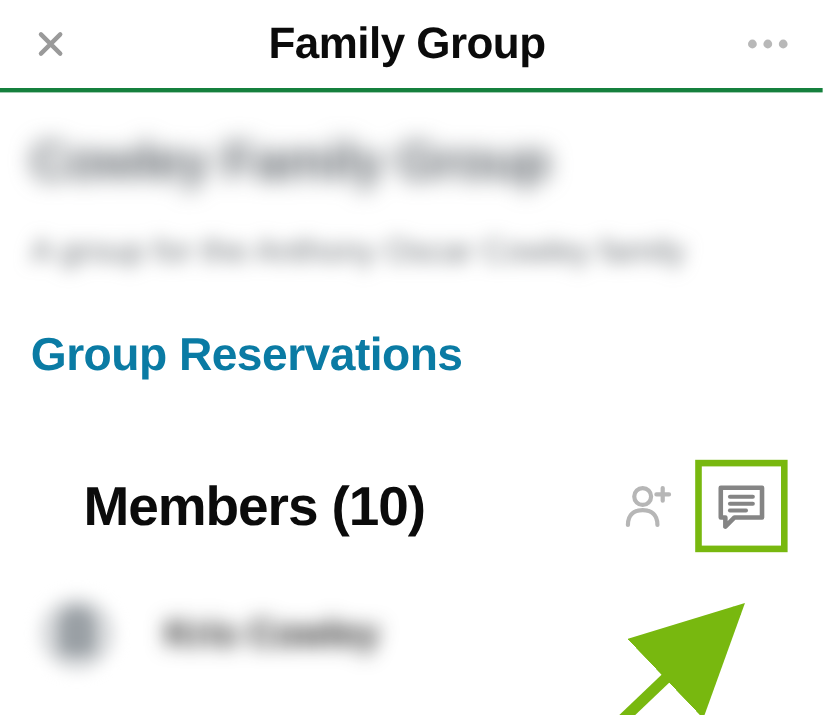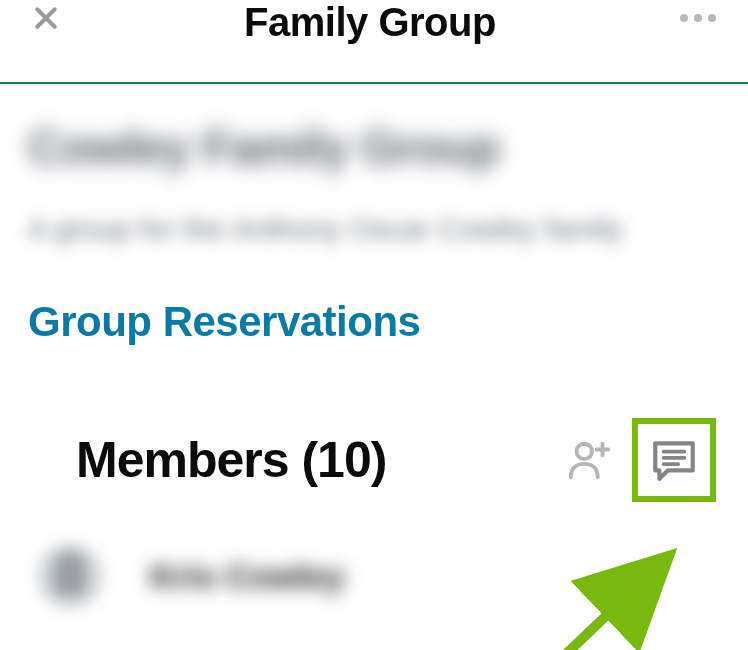--- a/index.html
+++ b/index.html
@@ -8,23 +8,24 @@
       height: 650px;
       font-family: -apple-system, BlinkMacSystemFont, "Segoe UI", Helvetica, Arial, sans-serif;
       background: #ffffff;
       color: #1a1a1a;
       overflow: hidden;
       position: relative;
     }
     .header {
       height: 84px;
       display: flex;
+      align-items: center;
       justify-content: space-between;
       padding: 0 28px;
-      border-bottom: 2px solid #15803d;
+      border-bottom: 4px solid #15803d;
     }
     .close-btn {
       width: 36px; height: 36px;
       display: flex; align-items: center; justify-content: center;
       cursor: pointer;
     }
     .close-btn svg { width: 30px; height: 30px; }
     .header-title {
       font-size: 40px;
       font-weight: 700;

